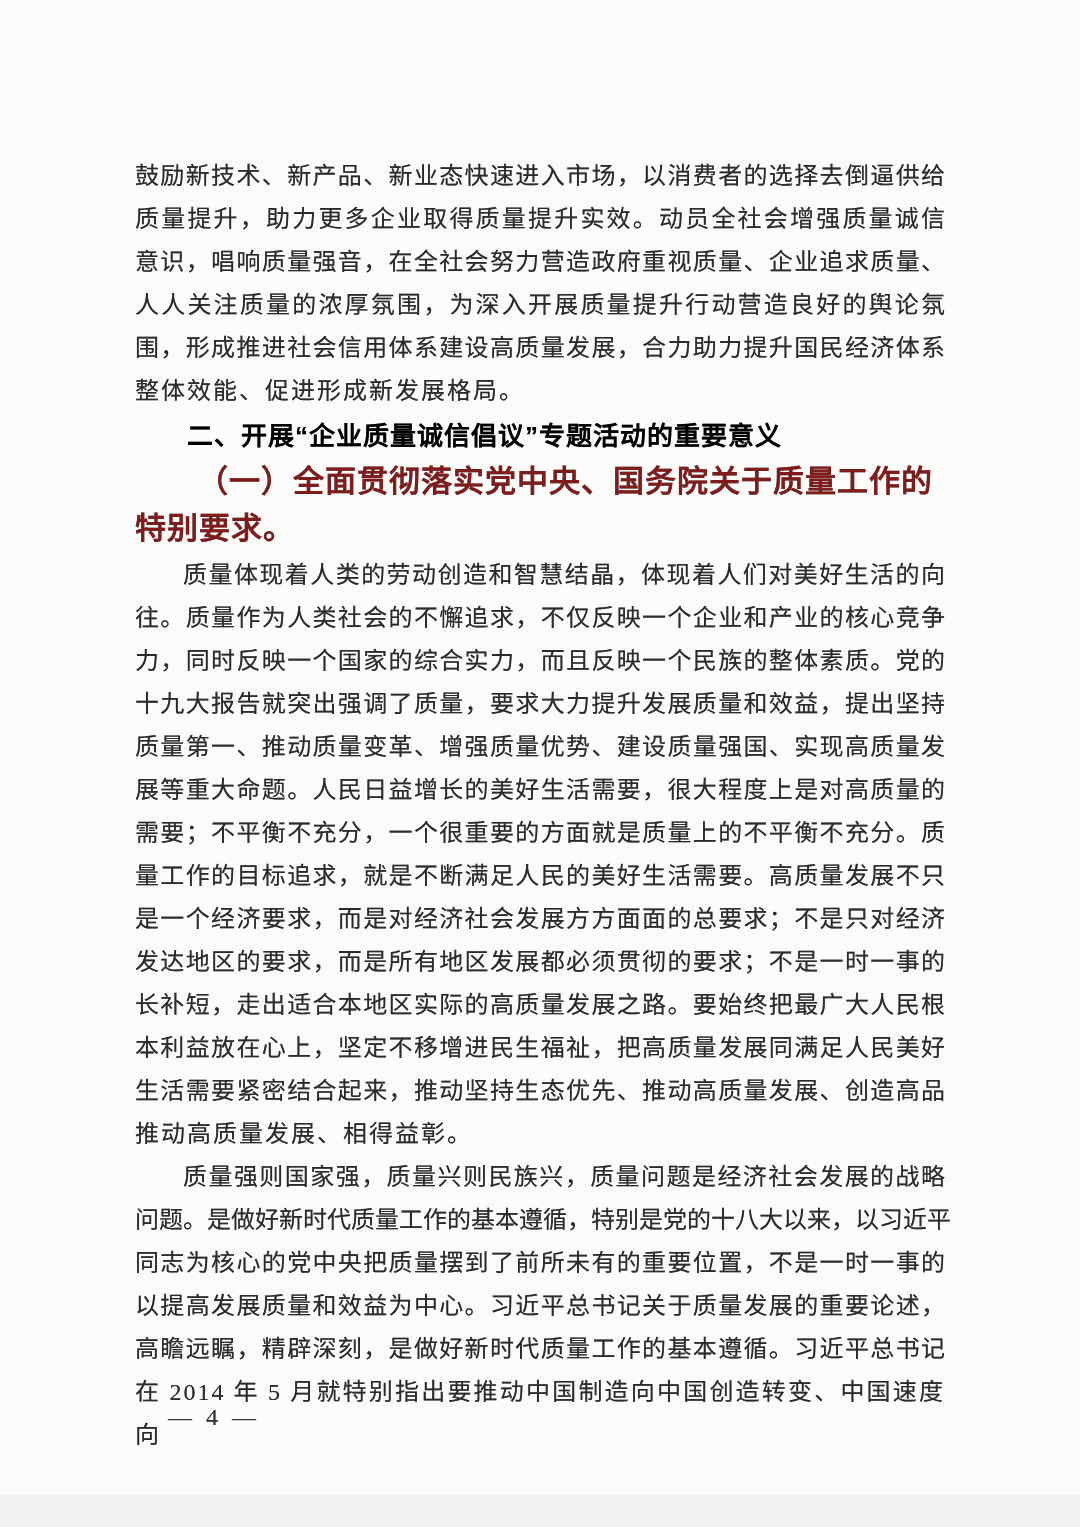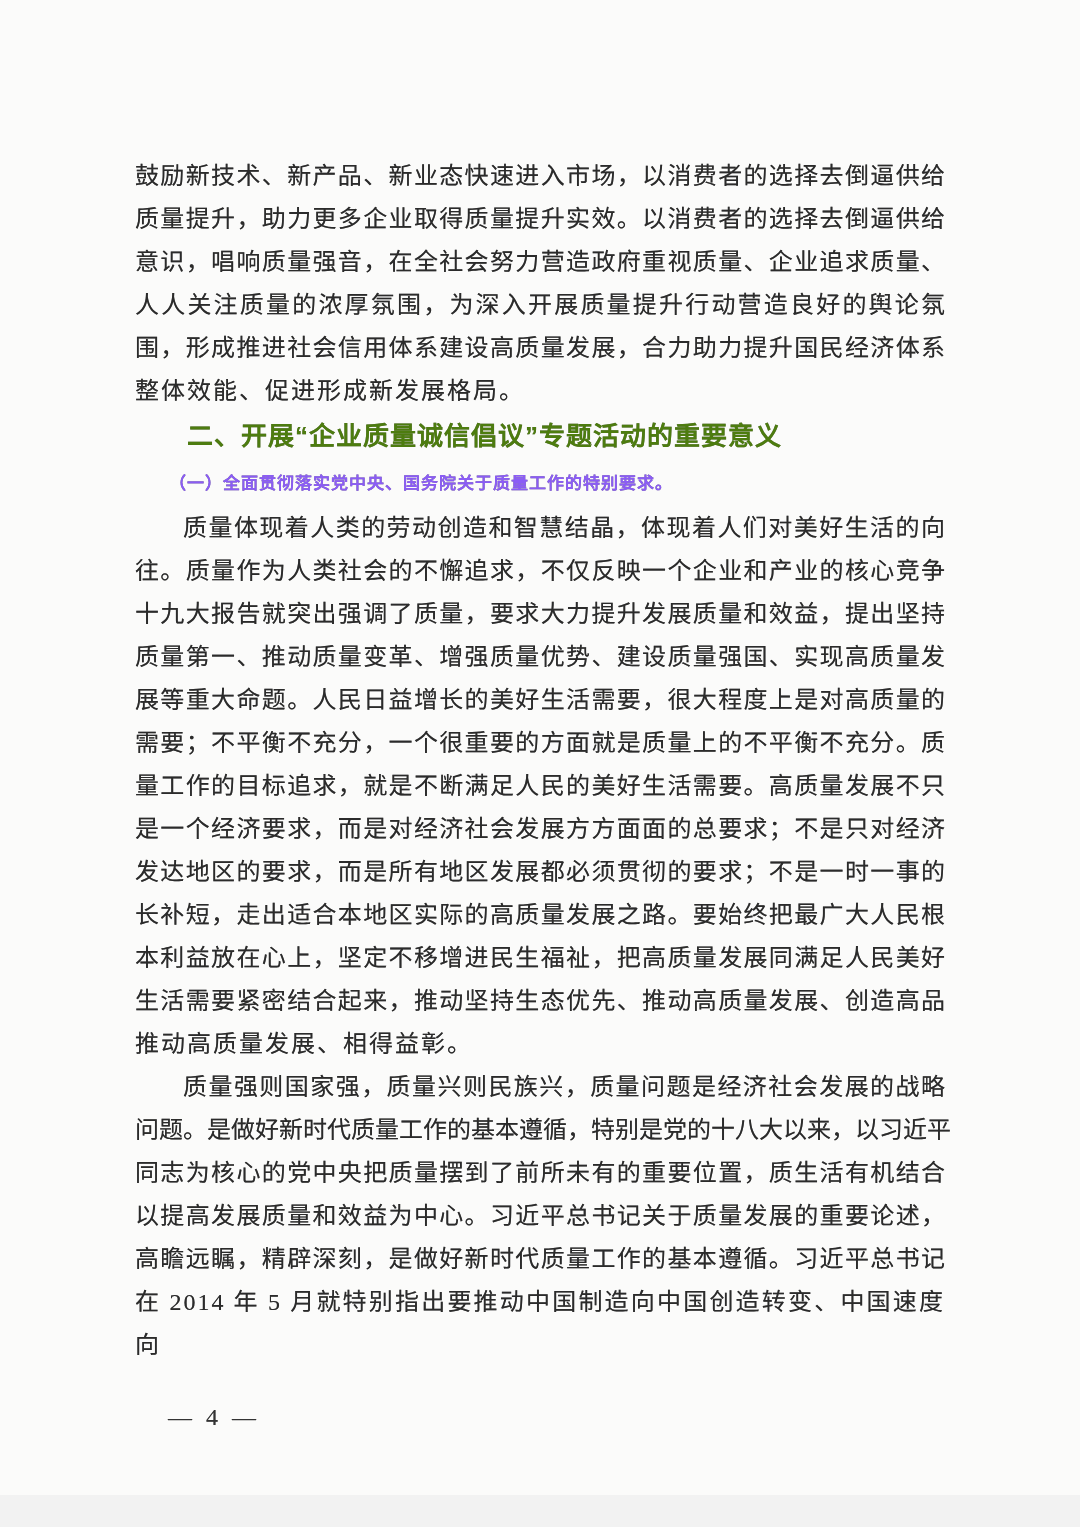--- a/index.html
+++ b/index.html
@@ -37,83 +37,84 @@
   }
   .para.indent .line.first{ text-indent:2em; }
   .section-heading{
     margin:0;
     font-family:"Liberation Sans", sans-serif;
     font-weight:bold;
     font-size:26px;
     line-height:47px;
     text-indent:2em;
     letter-spacing:1px;
-    color:#4d7c0f;
+    color:#000000;
     text-shadow:0 0 0.6px rgba(30,30,30,0.6);
   }
   .subsection-heading{
     margin:0;
-    font-family:Liberation Sans, sans-serif;
+    font-family:Liberation Mono, monospace;
     font-weight:bold;
-    font-size:17px;
+    font-size:31px;
     line-height:47px;
     text-indent:2em;
     letter-spacing:1px;
-    color:#8b5cf6;
+    color:#7f1d1d;
     text-shadow:0 0 0.6px rgba(30,30,30,0.6);
   }
   .page-footer{
     position:absolute;
     left:168px;top:1402px;
     font-size:24px;
     line-height:30px;
     letter-spacing:4px;
     color:#333;
     text-shadow:0 0 0.6px rgba(40,40,40,0.5);
   }
 </style>
 </head>
 <body>
 
 <div class="page">
   <div class="page-body">
 
     <div class="para">
         <div class="line first">鼓励新技术、新产品、新业态快速进入市场，以消费者的选择去倒逼供给</div>
-        <div class="line">质量提升，助力更多企业取得质量提升实效。以消费者的选择去倒逼供给</div>
+        <div class="line">质量提升，助力更多企业取得质量提升实效。动员全社会增强质量诚信</div>
         <div class="line">意识，唱响质量强音，在全社会努力营造政府重视质量、企业追求质量、</div>
         <div class="line">人人关注质量的浓厚氛围，为深入开展质量提升行动营造良好的舆论氛</div>
         <div class="line">围，形成推进社会信用体系建设高质量发展，合力助力提升国民经济体系</div>
         <div class="line last">整体效能、促进形成新发展格局。</div>
       </div>
 
     <h2 class="section-heading">二、开展“企业质量诚信倡议”专题活动的重要意义</h2>
 
     <h3 class="subsection-heading">（一）全面贯彻落实党中央、国务院关于质量工作的特别要求。</h3>
 
     <div class="para indent">
         <div class="line first">质量体现着人类的劳动创造和智慧结晶，体现着人们对美好生活的向</div>
         <div class="line">往。质量作为人类社会的不懈追求，不仅反映一个企业和产业的核心竞争</div>
+        <div class="line">力，同时反映一个国家的综合实力，而且反映一个民族的整体素质。党的</div>
         <div class="line">十九大报告就突出强调了质量，要求大力提升发展质量和效益，提出坚持</div>
         <div class="line">质量第一、推动质量变革、增强质量优势、建设质量强国、实现高质量发</div>
         <div class="line">展等重大命题。人民日益增长的美好生活需要，很大程度上是对高质量的</div>
         <div class="line">需要；不平衡不充分，一个很重要的方面就是质量上的不平衡不充分。质</div>
         <div class="line">量工作的目标追求，就是不断满足人民的美好生活需要。高质量发展不只</div>
         <div class="line">是一个经济要求，而是对经济社会发展方方面面的总要求；不是只对经济</div>
         <div class="line">发达地区的要求，而是所有地区发展都必须贯彻的要求；不是一时一事的</div>
         <div class="line">长补短，走出适合本地区实际的高质量发展之路。要始终把最广大人民根</div>
         <div class="line">本利益放在心上，坚定不移增进民生福祉，把高质量发展同满足人民美好</div>
         <div class="line">生活需要紧密结合起来，推动坚持生态优先、推动高质量发展、创造高品</div>
         <div class="line last">推动高质量发展、相得益彰。</div>
       </div>
 
     <div class="para indent">
         <div class="line first">质量强则国家强，质量兴则民族兴，质量问题是经济社会发展的战略</div>
         <div class="line">问题。是做好新时代质量工作的基本遵循，特别是党的十八大以来，以习近平</div>
-        <div class="line">同志为核心的党中央把质量摆到了前所未有的重要位置，质生活有机结合</div>
+        <div class="line">同志为核心的党中央把质量摆到了前所未有的重要位置，不是一时一事的</div>
         <div class="line">以提高发展质量和效益为中心。习近平总书记关于质量发展的重要论述，</div>
         <div class="line">高瞻远瞩，精辟深刻，是做好新时代质量工作的基本遵循。习近平总书记</div>
         <div class="line last">在 2014 年 5 月就特别指出要推动中国制造向中国创造转变、中国速度向</div>
       </div>
 
   </div>
 
   <div class="page-footer">— 4 —</div>
 </div>
 

